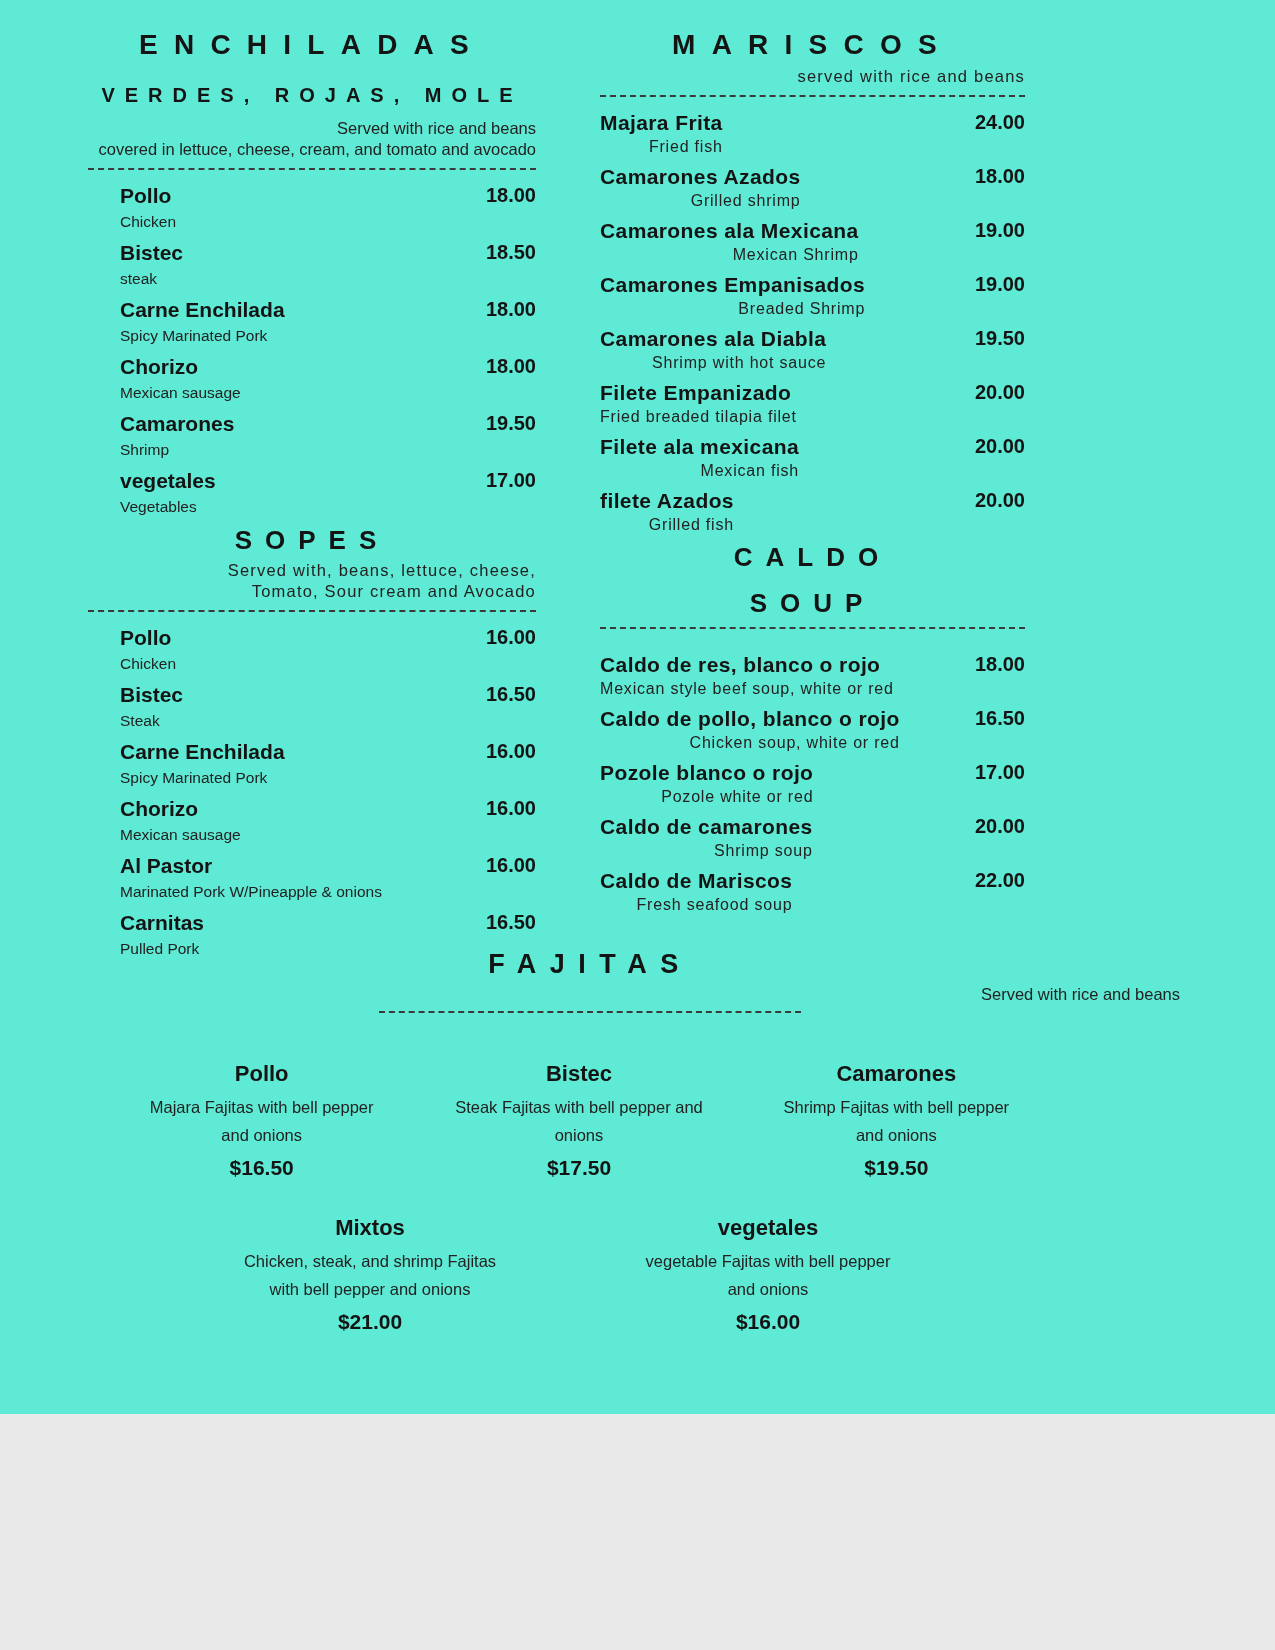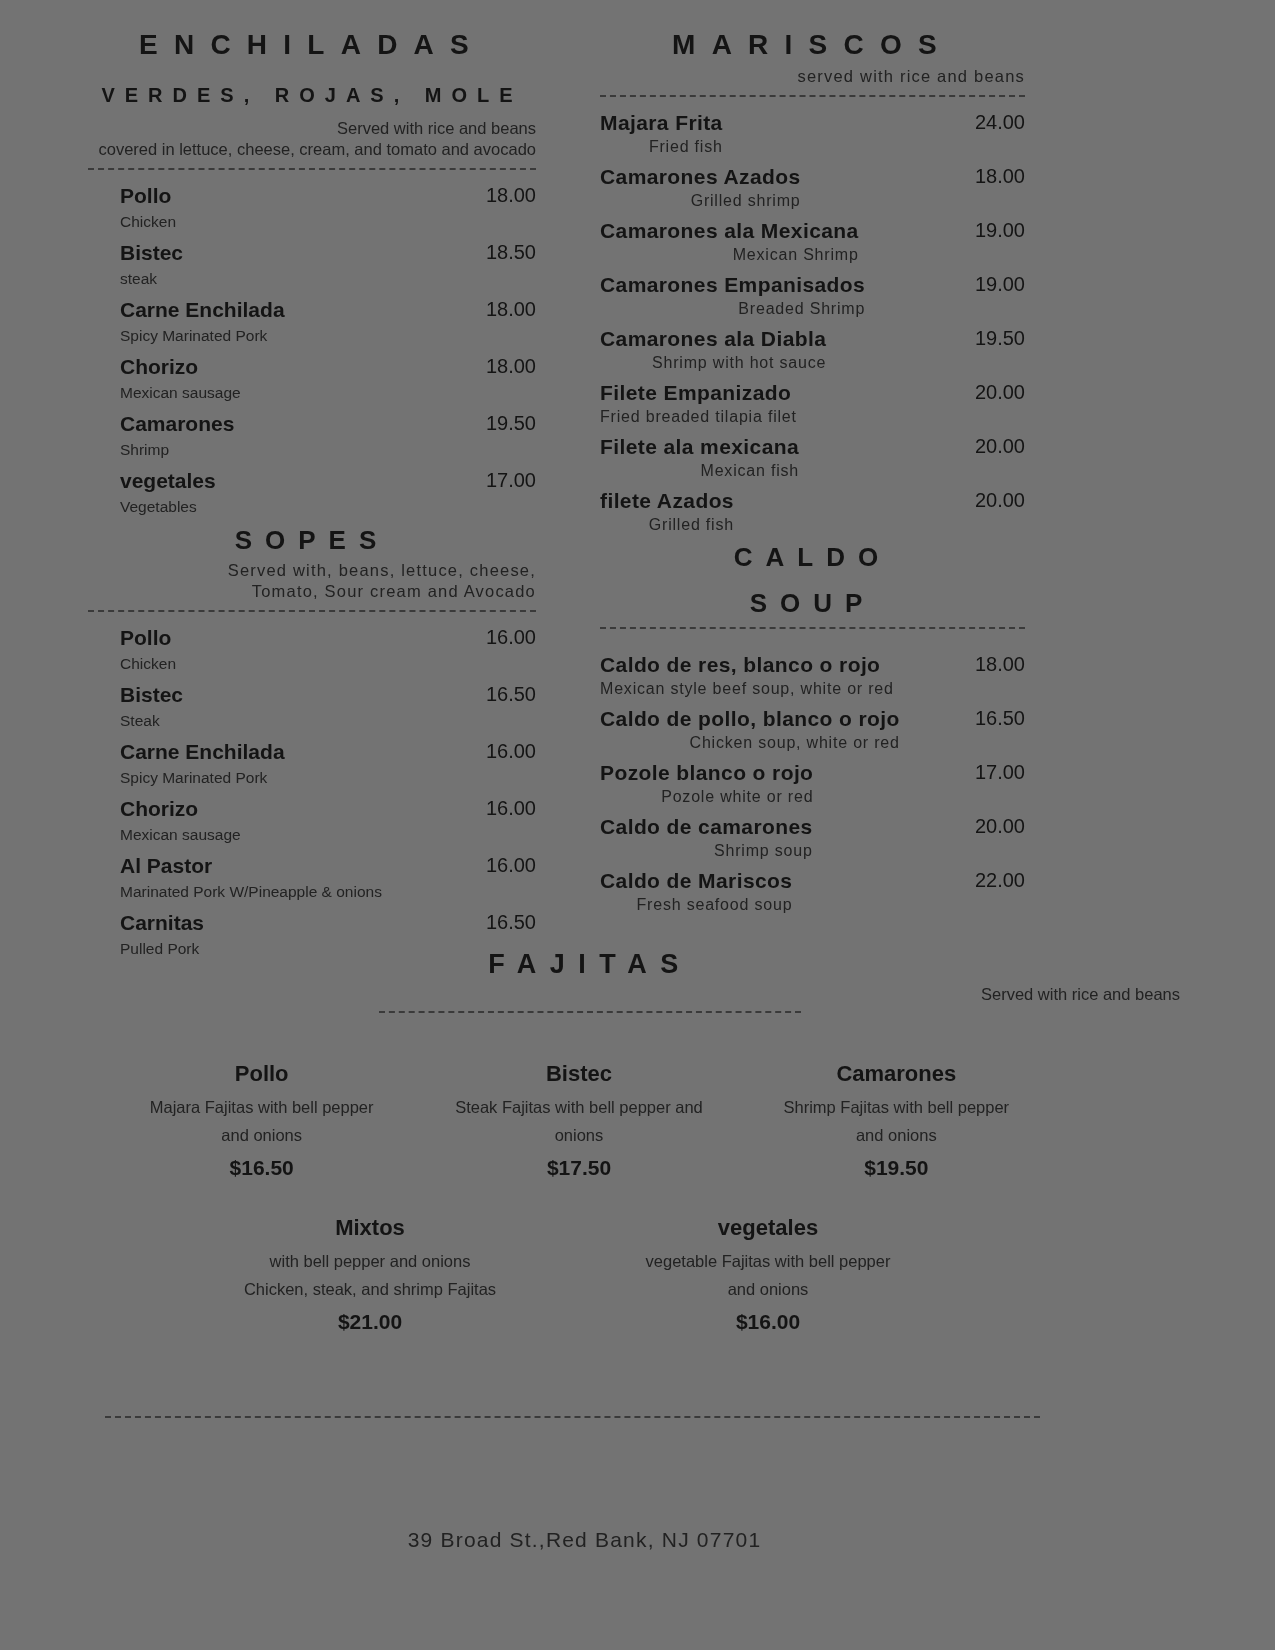--- a/index.html
+++ b/index.html
@@ -1,21 +1,21 @@
 <!DOCTYPE html>
 <html><head>
 <meta charset="utf-8">
 <style>
   * { margin:0; padding:0; box-sizing:border-box; }
   html,body { background:#e9e9e9; }
   .page {
     position:relative;
-    width:1275px; height:1650px;
+    width:1275px; height:1414px;
     margin:0 auto;
-    background:#737373;
+    background:#5eead4;
     font-family:"Liberation Sans", sans-serif;
     color:#1a1a1a;
     overflow:hidden;
   }
   .col-left  { position:absolute; left:88px;  top:28px; width:448px; }
   .col-right { position:absolute; left:600px; top:28px; width:425px; }
 
   .sec-title {
     text-align:center; font-weight:700; font-size:28px; line-height:34px;
     letter-spacing:0.58em; white-space:nowrap; color:#141414;
@@ -37,21 +37,21 @@
   .ls1  { letter-spacing:1.2px; }
   .divider { border-top:2px dashed #3a3a3a; margin-top:8px; }
 
   .items { margin-top:12px; }
   .col-left .items { padding-left:32px; }
   .item { display:flex; justify-content:space-between; align-items:flex-start; gap:10px; }
   .col-left  .item { margin-bottom:7px; }
   .col-right .item { margin-bottom:6px; }
   .item-name { font-size:21px; font-weight:700; line-height:27px; color:#141414; }
   .item-desc { font-size:15.5px; line-height:20px; margin-top:3px; color:#222; }
-  .item-price { font-size:20px; font-weight:400; line-height:27px; white-space:nowrap; color:#141414; }
+  .item-price { font-size:20px; font-weight:700; line-height:27px; white-space:nowrap; color:#141414; }
   .col-right .item-name { letter-spacing:0.4px; }
   .col-right .item-desc { letter-spacing:0.8px; font-size:16px; margin-top:1px;text-align:right; }
 
   .caldo-head { margin-top:4px; }
   .caldo-head .line2 { margin-top:14px; }
 
   .fajitas { position:absolute; left:0; top:948px; width:1180px; }
   .fajitas-divider { width:422px; margin:6px auto 0; border-top:2px dashed #3a3a3a; }
   .fj-row1 { display:flex; justify-content:space-between; width:952px; margin:48px 0 0 103px; }
   .fj-row2 { display:flex; justify-content:space-between; width:718px; margin:34px 0 0 210px; }
@@ -349,22 +349,22 @@
           </div>
           <div class="fj-price">$19.50</div>
         </div>
       </div>
 
     <div class="fj-row2">
 
         <div class="fj-card">
           <div class="fj-name">Mixtos</div>
           <div class="fj-desc">
+            <div>Chicken, steak, and shrimp Fajitas</div>
             <div>with bell pepper and onions</div>
-            <div>Chicken, steak, and shrimp Fajitas</div>
           </div>
           <div class="fj-price">$21.00</div>
         </div>
 
         <div class="fj-card">
           <div class="fj-name">vegetales</div>
           <div class="fj-desc">
             <div>vegetable Fajitas with bell pepper</div>
             <div>and onions</div>
           </div>

